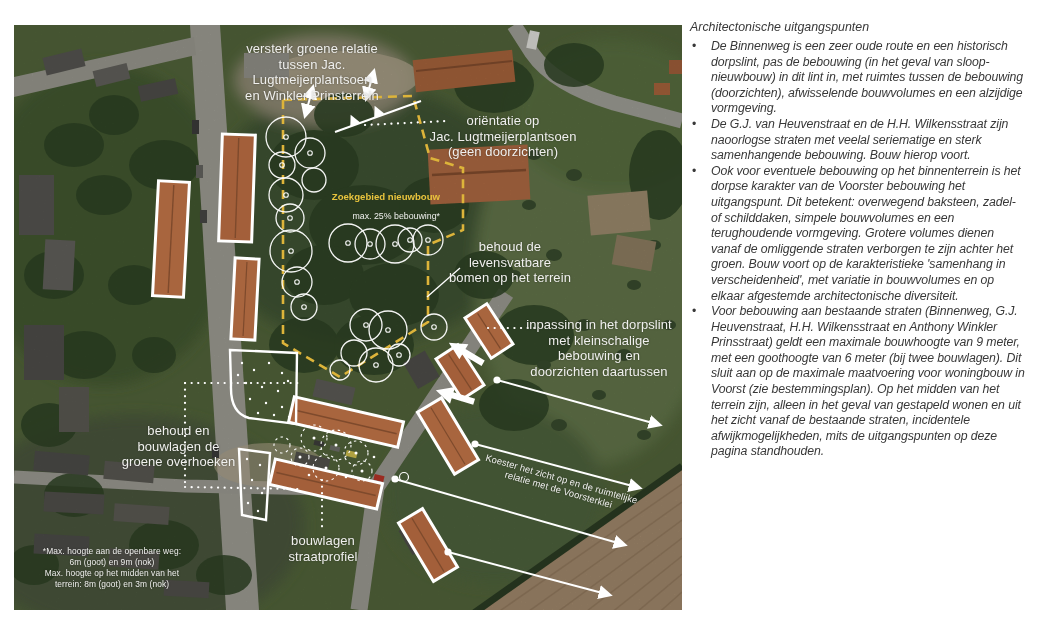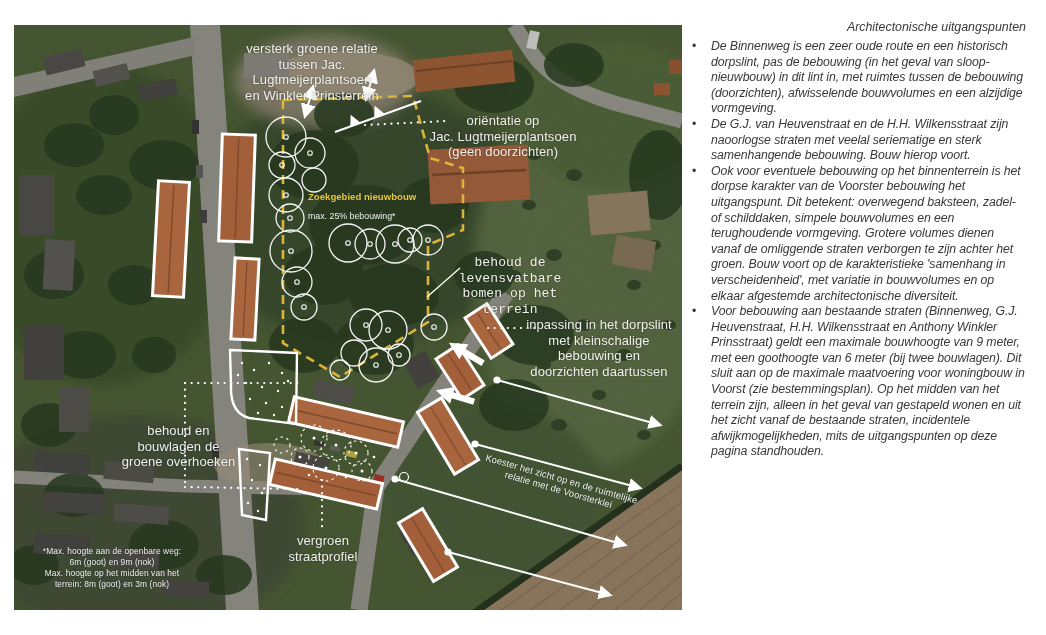--- a/index.html
+++ b/index.html
@@ -15,21 +15,21 @@
     text-align:center;white-space:pre-line;letter-spacing:0.1px;
     text-shadow:0 0 2px rgba(0,0,0,0.35);
   }
   .maplabel.small{font-size:8.4px;}
   .zoek-title{display:block;color:#e8c33d;font-weight:bold;font-size:9.6px;}
   .zoek-sub{display:block;color:#f0f0ee;font-size:8.8px;margin-top:9px;}
   .rot{transform:rotate(16deg);transform-origin:50% 50%;font-size:9.4px;}
   
   .panel{position:absolute;left:690px;top:20px;width:336px;color:#383838;}
   .panel h1{
-    font-size:12.4px;font-weight:normal;font-style:italic;margin:0 0 5px 0;text-align:right;
+    font-size:12.4px;font-weight:normal;font-style:italic;margin:0 0 5px 0;
   }
   .panel ul{list-style:none;margin:0;padding:0;}
   .panel li{display:flex;font-size:12.3px;line-height:15.6px;letter-spacing:-0.1px;}
   .panel li .dot{width:10px;flex:0 0 10px;padding-left:2px;}
   .panel li .txt{flex:1;padding-left:9px;font-style:italic;}
 </style>
 </head>
 <body>
 
 <div class="map">
@@ -362,34 +362,34 @@
       </g>
     </g>
   </svg>
 
   <div class="maplabel" style="left:208px;top:16px;width:180px;">versterk groene relatie
 tussen Jac. Lugtmeijerplantsoen
 en Winkler Prinsterrein</div>
   <div class="maplabel" style="left:414px;top:88px;width:150px;">oriëntatie op
 Jac. Lugtmeijerplantsoen
 (geen doorzichten)</div>
-  <div style="position:absolute;left:294px;top:166px;width:132px;text-align:left;">
+  <div style="position:absolute;left:294px;top:166px;width:132px;text-align:right;">
     <span class="zoek-title">Zoekgebied nieuwbouw</span>
     <span class="zoek-sub">max. 25% bebouwing*</span>
   </div>
-  <div class="maplabel" style="left:426px;top:230px;width:140px;font-family:Liberation Mono, monospace;">behoud de levensvatbare
+  <div class="maplabel" style="left:426px;top:214px;width:140px;">behoud de levensvatbare
 bomen op het terrein</div>
   <div class="maplabel" style="left:504px;top:292px;width:162px;">inpassing in het dorpslint
 met kleinschalige bebouwing en
 doorzichten daartussen</div>
   <div class="maplabel" style="left:102px;top:398px;width:125px;">behoud en bouwlagen de
 groene overhoeken</div>
   <div class="maplabel rot" style="left:446px;top:448px;width:200px;">Koester het zicht op en de ruimtelijke
 relatie met de Voorsterklei</div>
-  <div class="maplabel" style="left:248px;top:508px;width:122px;">vergroen straatprofiel</div>
+  <div class="maplabel" style="left:248px;top:508px;width:122px;">bouwlagen straatprofiel</div>
   <div class="maplabel small" style="left:14px;top:521px;width:168px;line-height:1.3;">*Max. hoogte aan de openbare weg:
 6m (goot) en 9m (nok)
 Max. hoogte op het midden van het
 terrein: 8m (goot) en 3m (nok)</div>
 </div>
 
 <div class="panel">
   <h1>Architectonische uitgangspunten</h1>
   <ul>
     <li>

